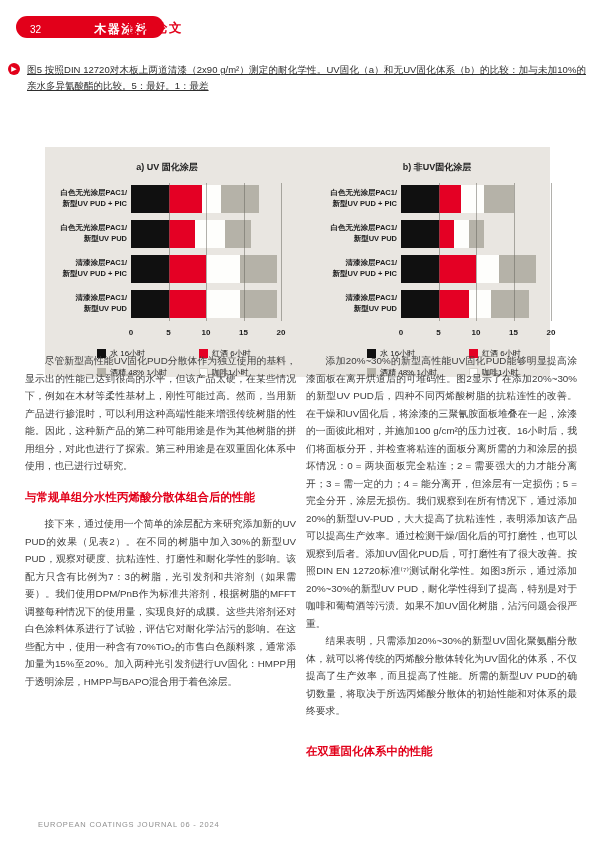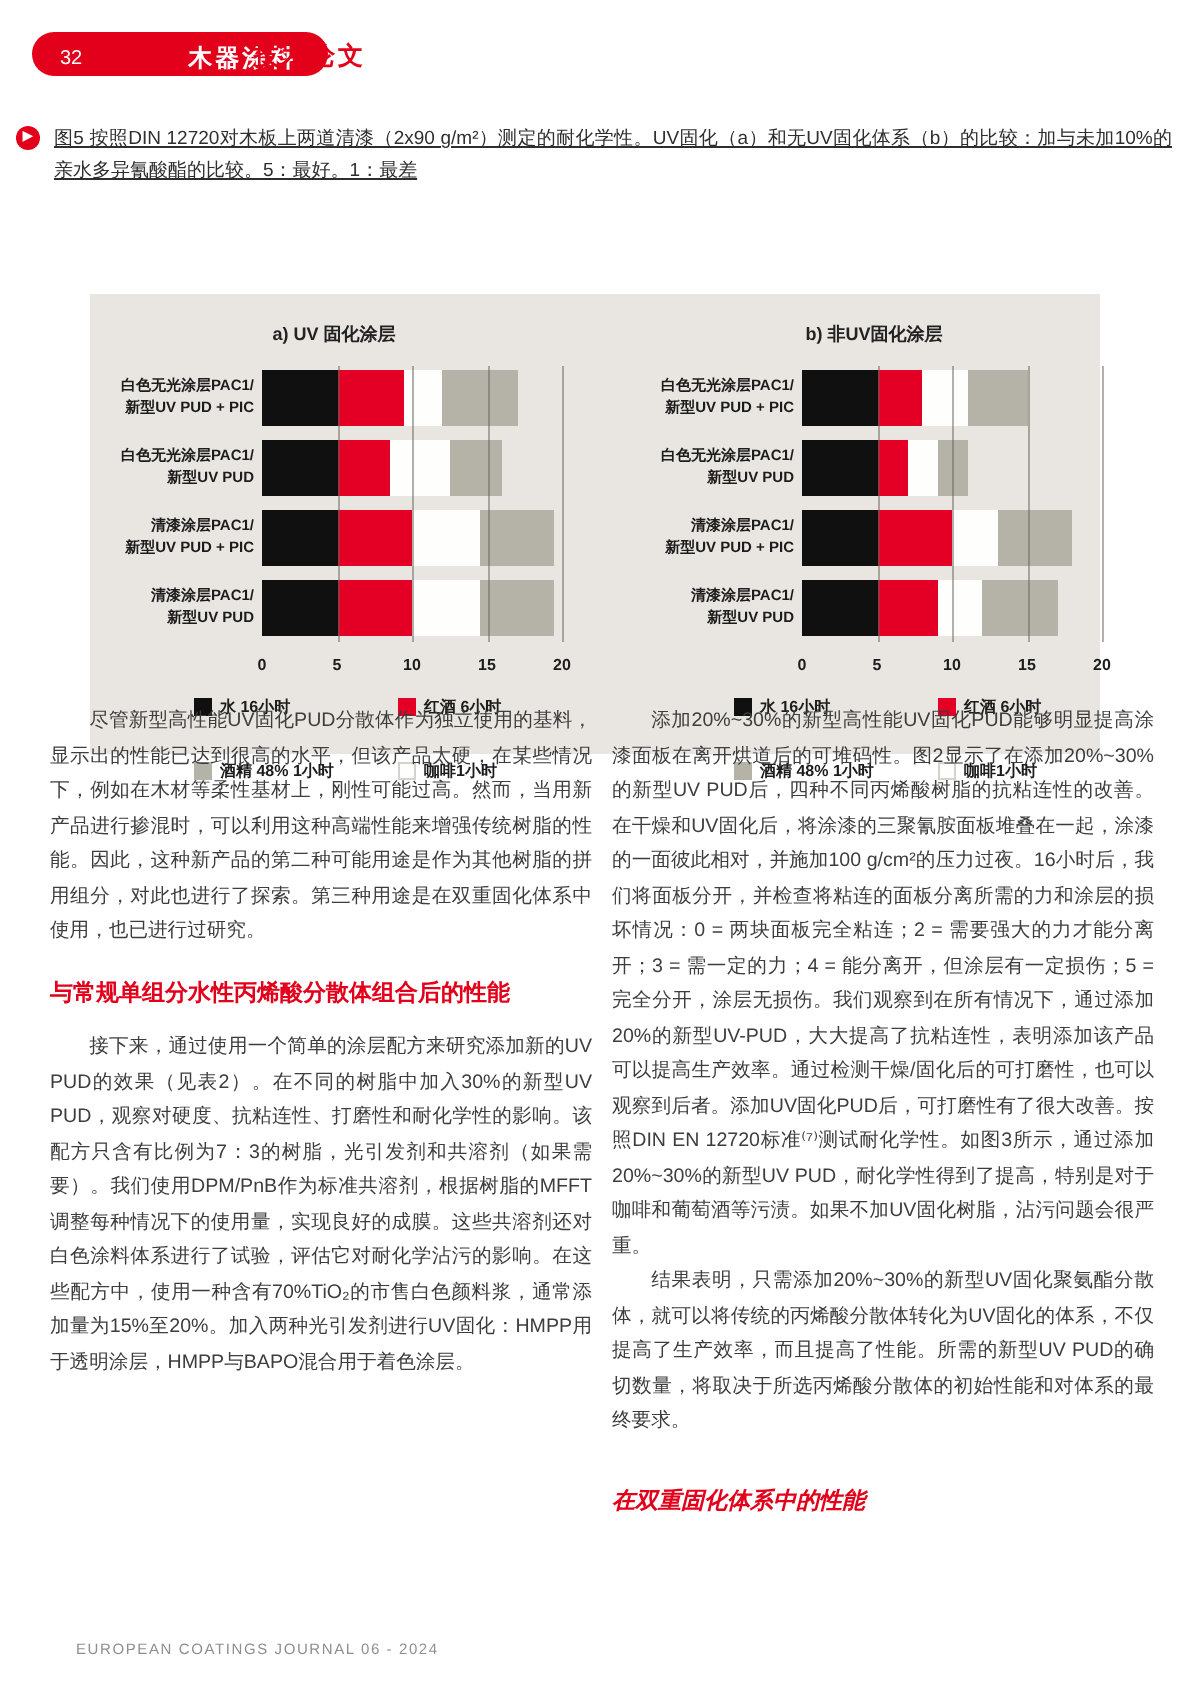--- a/index.html
+++ b/index.html
@@ -34,32 +34,32 @@
   .chart{width:228px;}
   .c-title{text-align:center;font-size:9px;font-weight:bold;color:#222;margin:8px 0 11px;}
   .c-body{position:relative;}
   .gridline{position:absolute;top:-2px;bottom:-3px;width:1px;background:rgba(100,97,90,.5);z-index:3;}
   .c-row{display:flex;align-items:center;height:28px;margin-bottom:7px;}
   .c-label{width:78px;padding-right:4px;text-align:right;font-size:7.5px;font-weight:bold;color:#1c1c1c;line-height:1.45;}
   .c-track{position:relative;width:150px;height:28px;z-index:1;}
   .c-seg{position:absolute;top:0;height:28px;}
   .c-axis{position:relative;height:14px;font-size:8px;font-weight:bold;color:#1c1c1c;margin-left:0;}
   .c-tick{position:absolute;top:3px;transform:translateX(-50%);}
-  .c-legend{margin:9px 0 0 44px;display:grid;grid-template-columns:102px auto;row-gap:21px;
-            font-size:8px;font-weight:bold;color:#1c1c1c;}
+  .c-legend{margin:9px 0 0 44px;display:grid;grid-template-columns:102px auto;row-gap:8px;
+            font-size:8px;font-weight:normal;color:#1c1c1c;}
   .c-litem{display:flex;align-items:center;gap:4px;}
   .c-swatch{width:9px;height:9px;display:inline-block;flex:0 0 9px;}
   .c-swatch.light{border:1px solid #d5d2cb;}
 
   
   .columns{position:absolute;left:25px;top:352px;width:552px;display:flex;gap:10px;}
   .col{width:271px;}
   .col p{margin:0;text-indent:2em;font-size:9.8px;line-height:17.5px;text-align:justify;color:var(--ink);}
   .col h2{color:var(--red);font-size:11.5px;line-height:1.3;font-weight:bold;margin:15px 0 11px;}
-  .col h2.last{margin-top:24px;margin-bottom:0;font-style:italic;}
+  .col h2.last{margin-top:24px;margin-bottom:0;}
 
   footer{position:absolute;left:25px;top:820px;font-size:7.5px;color:#8f8f8f;letter-spacing:.8px;padding-left:13px;}
 </style>
 </head>
 <body>
 
 <div class="page">
 
   <div class="badge">
     <span class="num">32</span>

